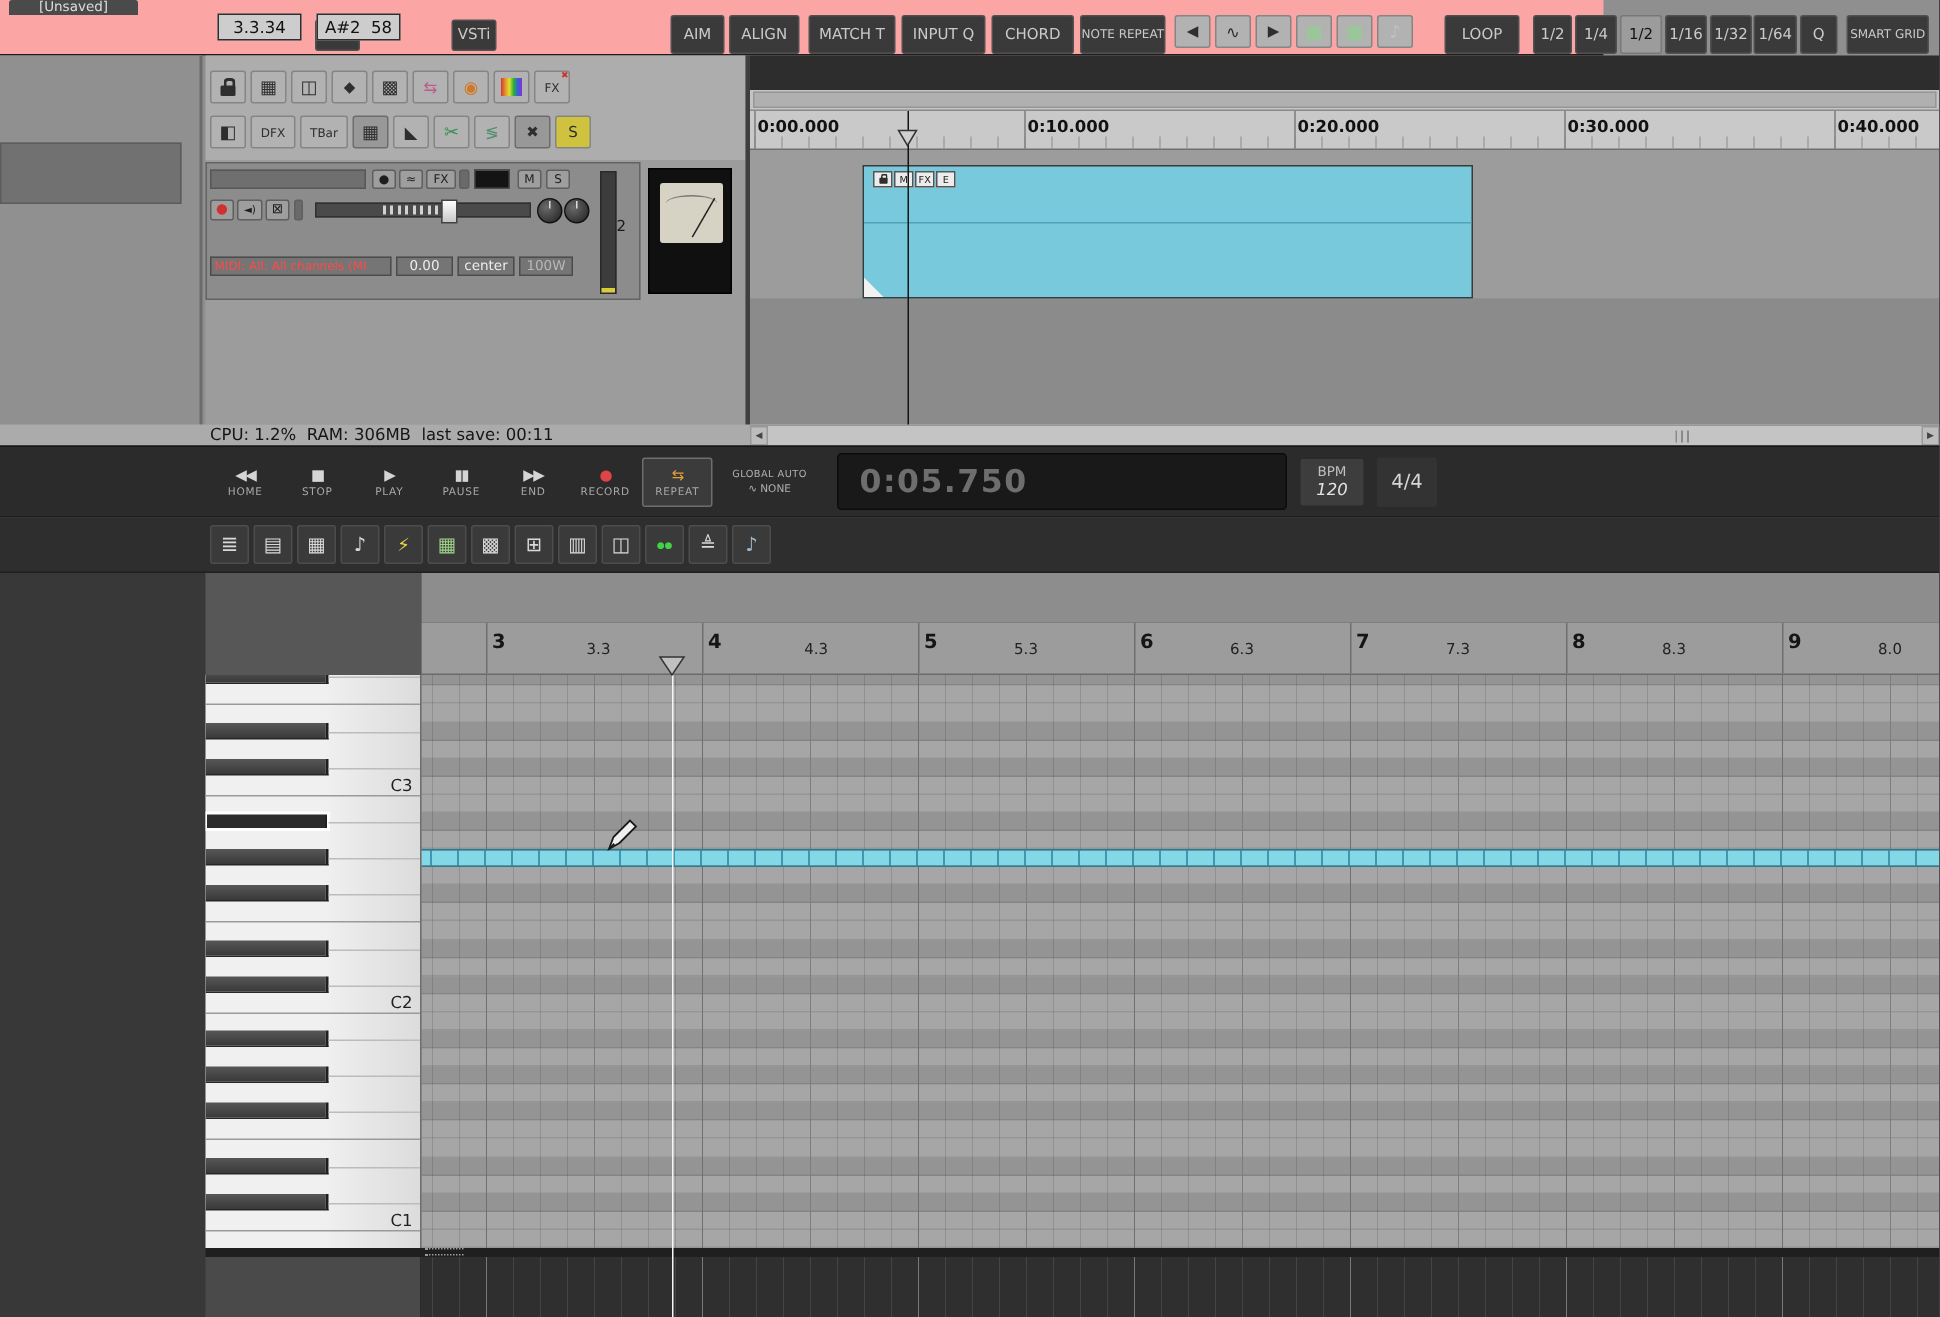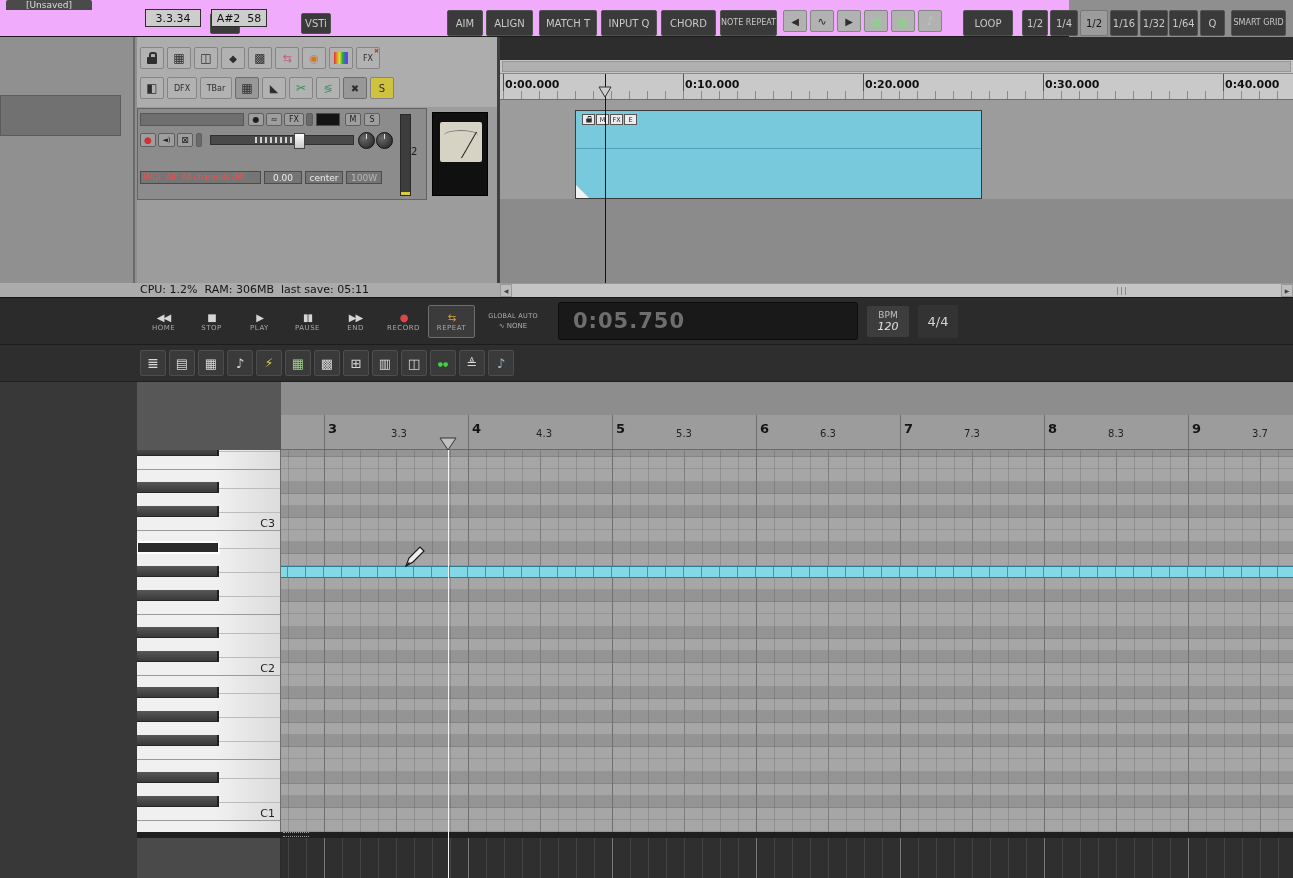--- a/index.html
+++ b/index.html
@@ -1,21 +1,21 @@
 <!DOCTYPE html>
 <html><head>
 <meta charset="utf-8">
 <style>
   html,body{margin:0;padding:0;background:#222;}
   #root{position:relative;width:1293px;height:878px;overflow:hidden;background:#8f8f8f;
         font-family:"DejaVu Sans","Liberation Sans",sans-serif;cursor:default;-webkit-user-select:none;user-select:none;}
   .abs{position:absolute;box-sizing:border-box;}
 
   
-  #topbar{left:0;top:0;width:1069px;height:37px;background:#f0abfc;border-bottom:1px solid #1c1c1c;}
+  #topbar{left:0;top:0;width:1069px;height:37px;background:#fca5a5;border-bottom:1px solid #1c1c1c;}
   .tab{left:6px;top:0;width:86px;height:10px;background:#4a4a4a;color:#ddd;font-size:9px;line-height:10px;
        text-align:center;overflow:hidden;border-radius:2px 2px 0 0;}
   .btn{background:#3a3a3a;border:1px solid #515151;border-radius:2px;color:#c9c9c9;font-size:10px;
        display:flex;align-items:center;justify-content:center;text-align:center;}
   .btn.active{background:#9c9c9c;color:#141414;border-color:#787878;}
   .two-line{font-size:8px;line-height:8.5px;}
 
   
   .icon-row{display:flex;gap:3px;}
   .icon-btn{position:relative;width:24px;height:22px;background:#b2b2b2;border:1px solid #858585;border-radius:2px;
@@ -290,21 +290,21 @@
     <div id="trk-meter"></div>
     <div class="abs" style="left:273px;top:37px;font-size:10px;color:#1a1a1a">2</div>
   </div>
 
   <div class="abs" id="vu-box">
     <div id="vu-face">
         <div id="vu-needle"></div>
       </div>
   </div>
 
-  <div class="abs" id="statusline">CPU: 1.2%  RAM: 306MB  last save: 05:11</div>
+  <div class="abs" id="statusline">CPU: 1.2%  RAM: 306MB  last save: 00:11</div>
 
   <div class="abs" id="arr-top"></div>
   <div class="abs" id="arr-hscroll-top"></div>
   <div class="abs" id="arr-hscroll-top-thumb"></div>
   <div class="abs" id="arr-ruler">
     <div id="arr-ticks-major"></div>
     <div id="arr-ticks-minor"></div>
   <div class="arr-ruler-label" style="left: 5px;">0:00.000</div>
       <div class="arr-ruler-label" style="left: 185px;">0:10.000</div>
       <div class="arr-ruler-label" style="left: 365px;">0:20.000</div>
@@ -442,21 +442,21 @@
       <div class="mr-line" style="left: 763px;"></div>
       <div class="mr-measure" style="left: 767px;">8</div>
       <div class="mr-line" style="left: 907px;"></div>
       <div class="mr-measure" style="left: 911px;">9</div>
       <div class="mr-half" style="left: 106px;">3.3</div>
       <div class="mr-half" style="left: 247px; text-align: right;">4.3</div>
       <div class="mr-half" style="left: 391px;">5.3</div>
       <div class="mr-half" style="left: 535px;">6.3</div>
       <div class="mr-half" style="left: 679px;">7.3</div>
       <div class="mr-half" style="left: 823px;">8.3</div>
-      <div class="mr-half" style="left: 967px;">3.7</div>
+      <div class="mr-half" style="left: 967px;">8.0</div>
     </div>
 
   <div class="abs" id="keys">
       <div class="black-key" style="top: -4.7px; height: 11.083px;"></div>
       <div class="key-sep-half" style="top: 1.3415px;"></div>
       <div class="key-sep-full" style="top: 19.466px;"></div>
       <div class="black-key" style="top: 31.549px; height: 11.083px;"></div>
       <div class="key-sep-half" style="top: 37.5905px;"></div>
       <div class="black-key" style="top: 55.715px; height: 11.083px;"></div>
       <div class="key-sep-half" style="top: 61.7565px;"></div>

